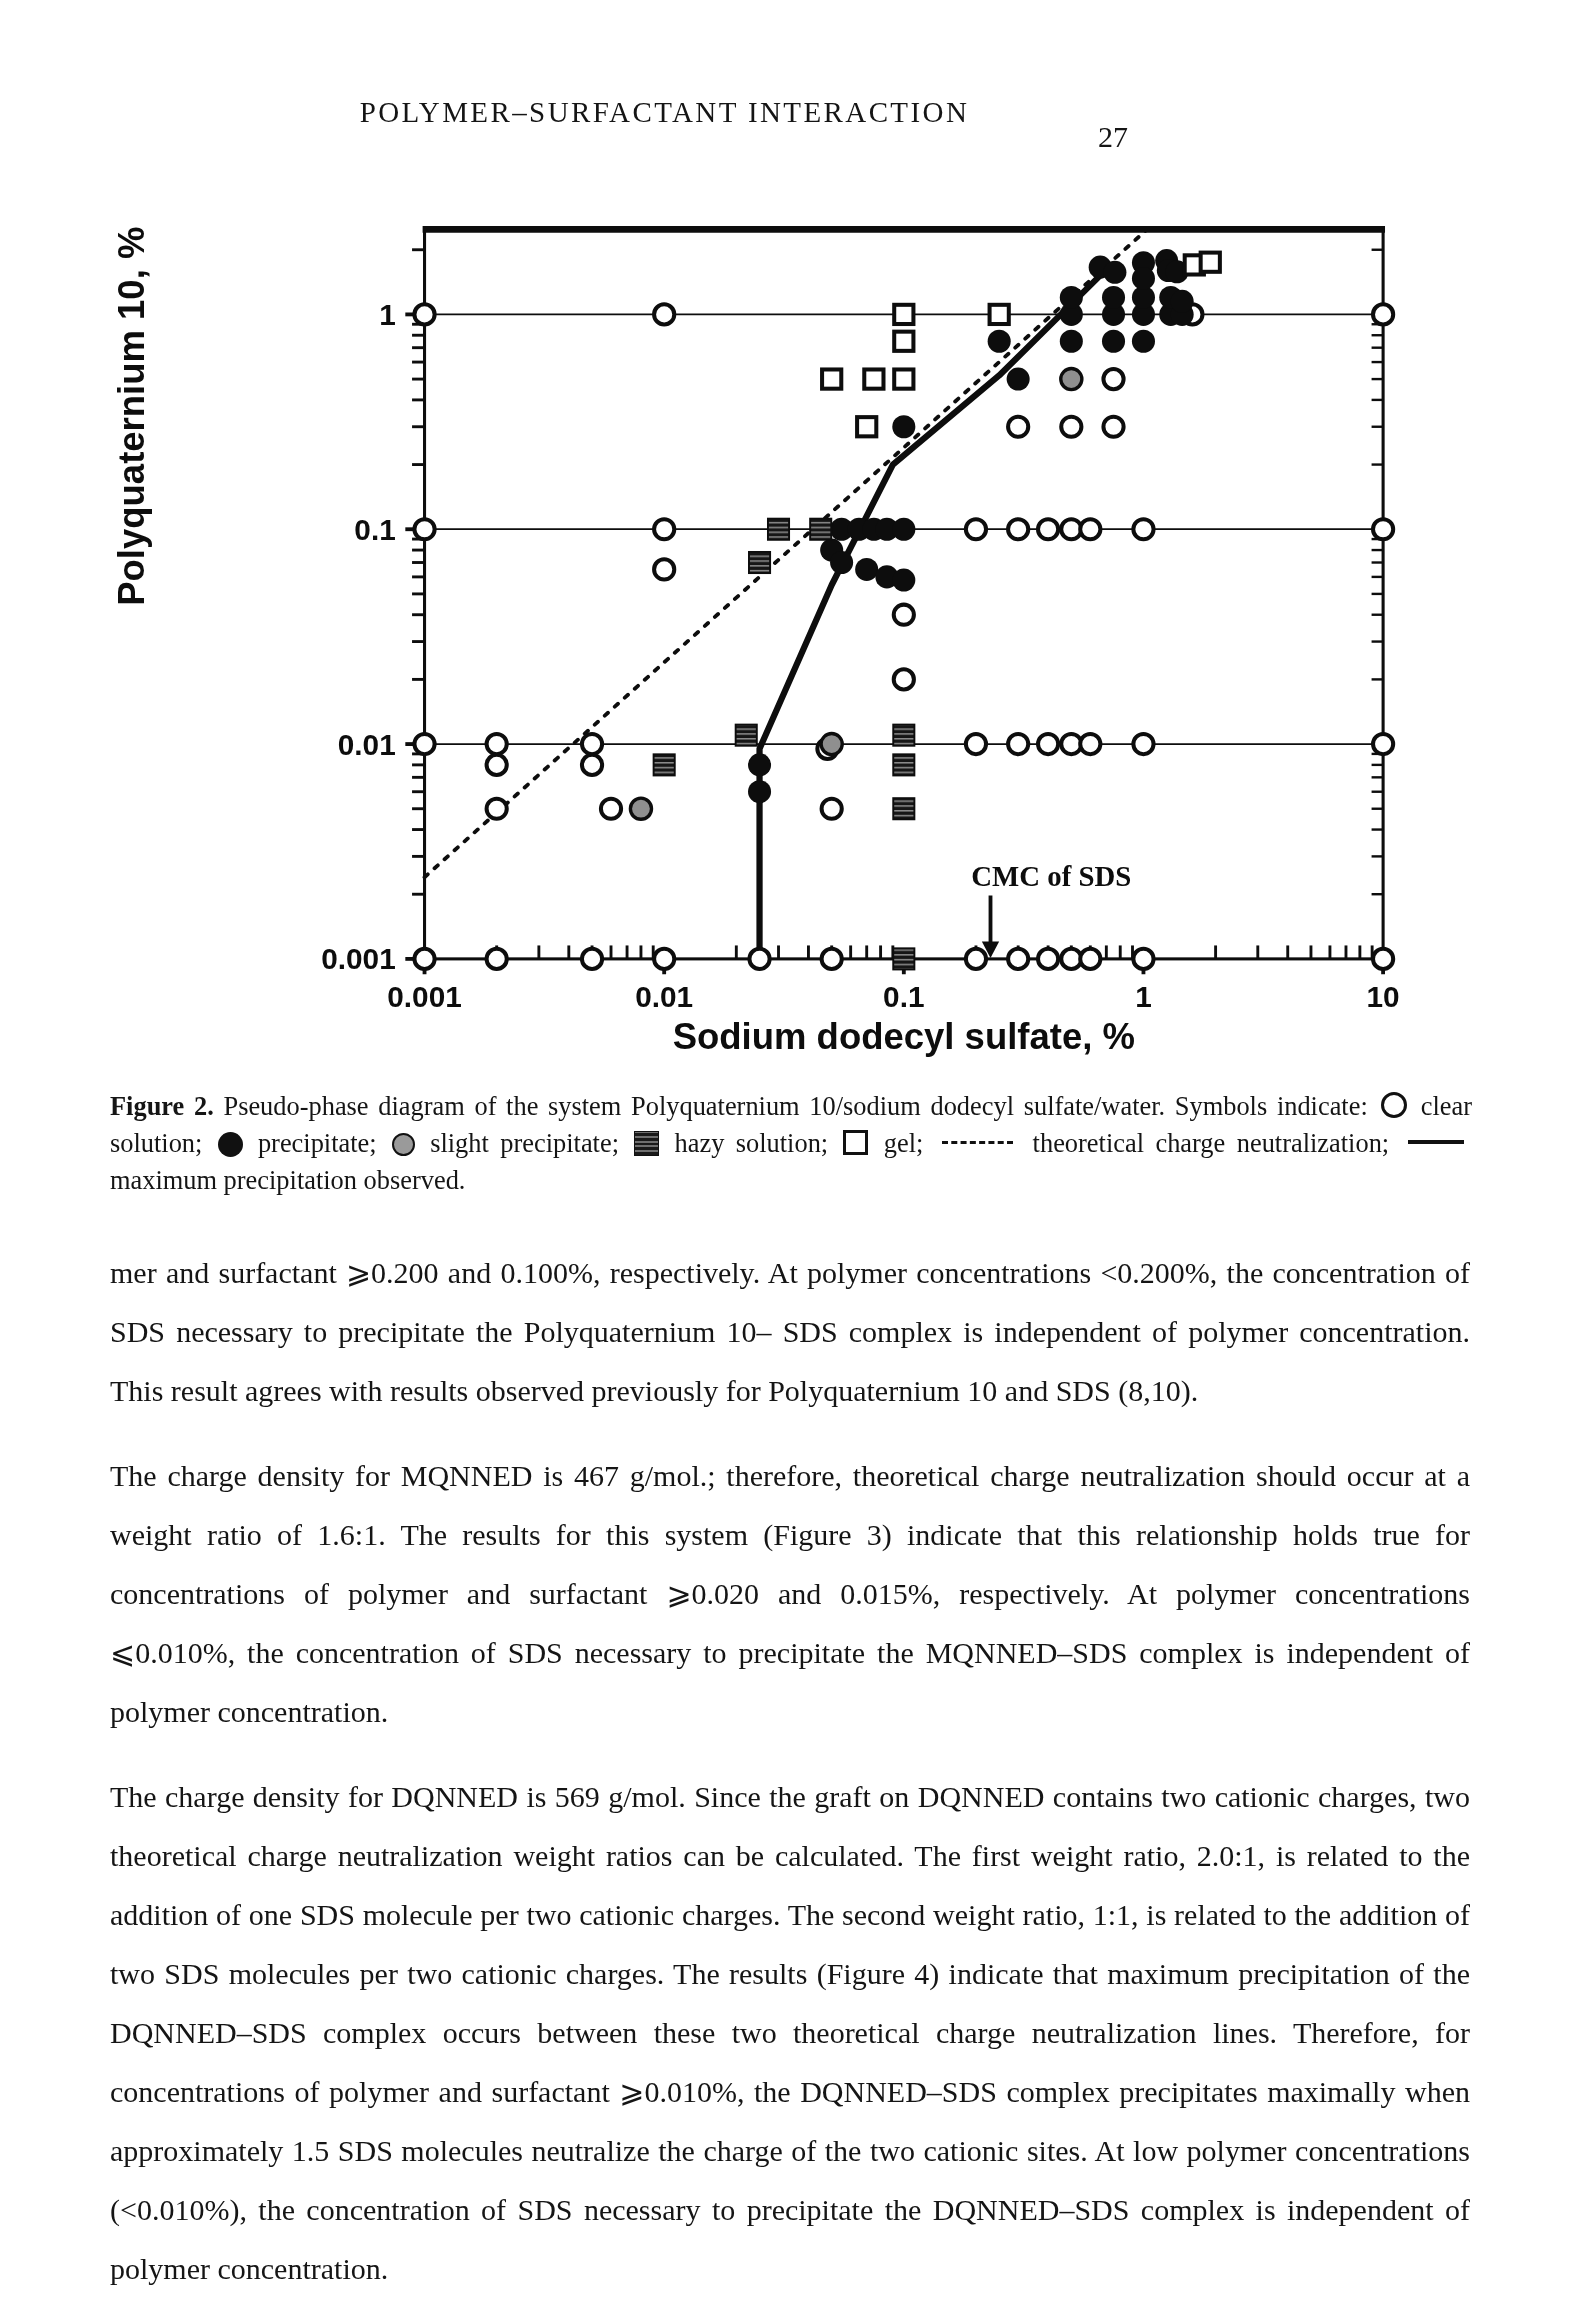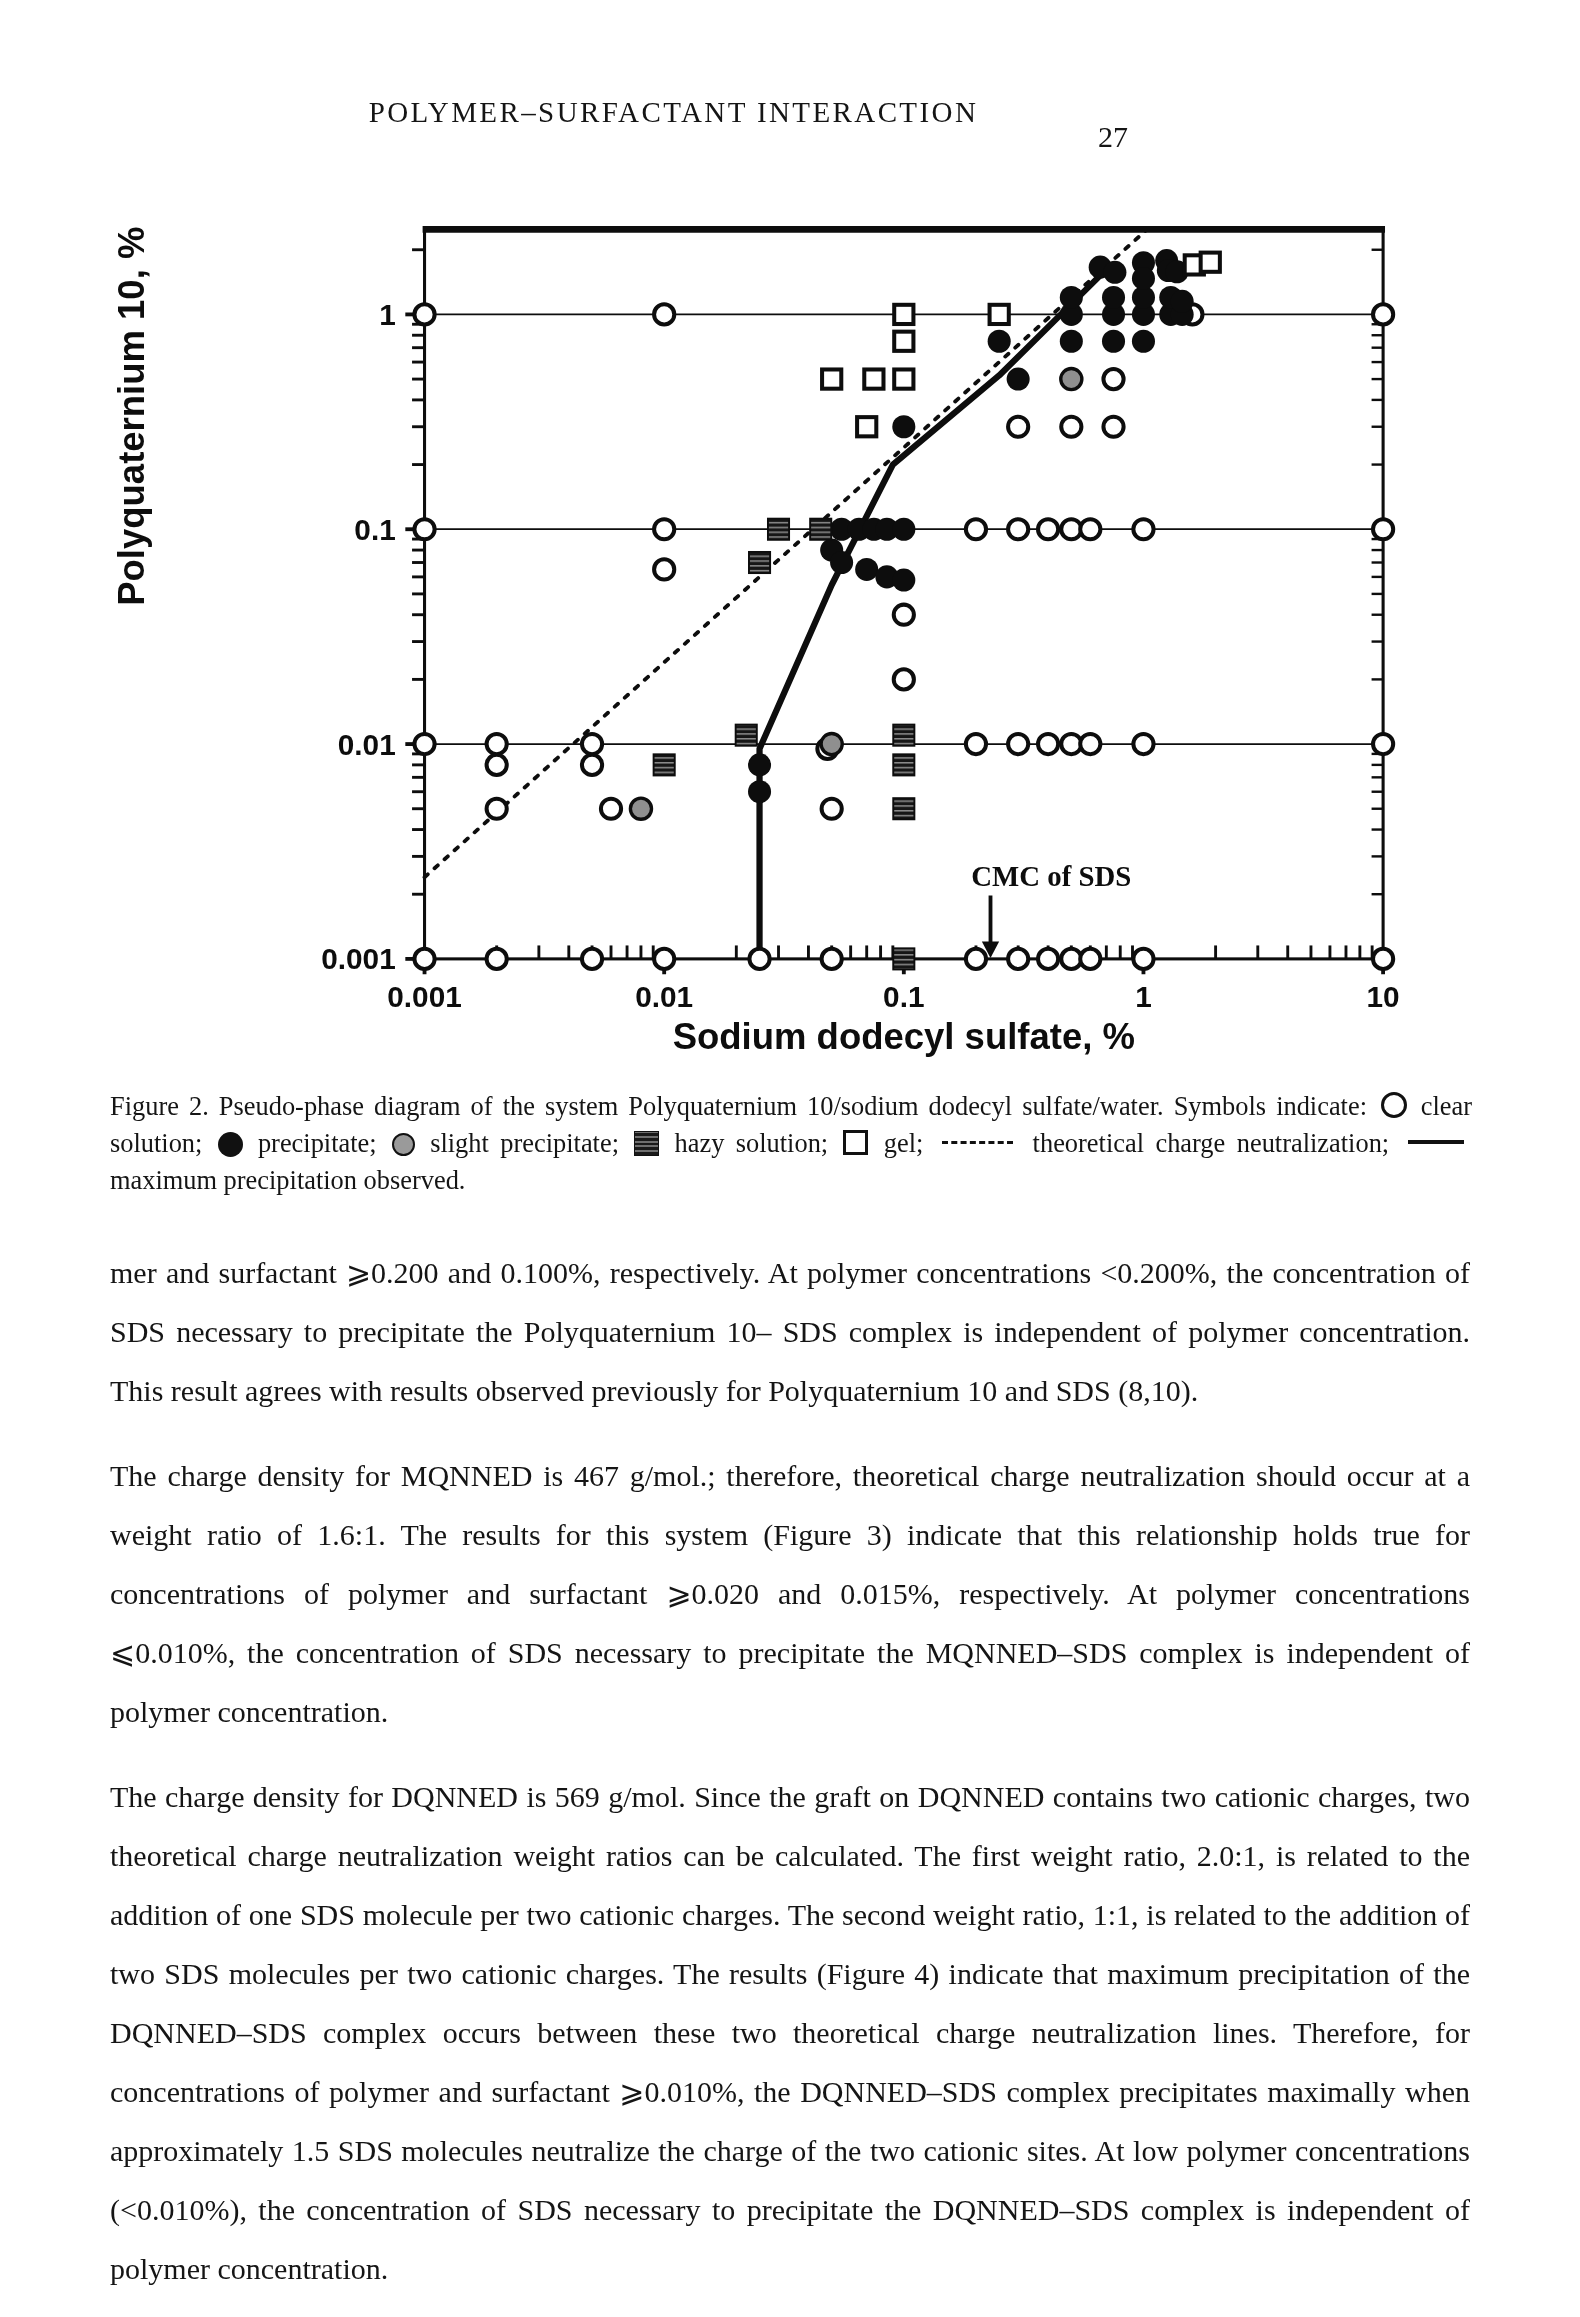--- a/index.html
+++ b/index.html
@@ -1,24 +1,24 @@
 <!DOCTYPE html>
 <html><head>
 <meta charset="utf-8">
 <style>
   html,body{margin:0;padding:0;background:#ffffff;}
   #page{position:relative;width:1580px;height:2317px;background:#fff;color:#111;
         font-family:"Liberation Serif",serif;overflow:hidden;}
-  .hdr{position:absolute;top:96px;left:229px;width:889px;text-align:center;
+  .hdr{position:absolute;top:96px;left:220px;width:889px;text-align:center;
        font-size:29px;letter-spacing:2.4px;color:#151515;}
   .pageno{position:absolute;top:96px;left:1098px;font-size:30px;color:#151515;margin-top:24px;}
   #chart{position:absolute;top:0;left:0;}
   .caption{position:absolute;top:1088px;left:110px;width:1362px;
            font-size:26.4px;line-height:37px;text-align:justify;color:#151515;}
-  .caption b{font-weight:normal;}
+  .caption b{font-weight:bold;}
   .sym{display:inline-block;vertical-align:-2.9px;margin:0 3.8px;}
   .sym-clear{width:20px;height:20px;border:3.4px solid #111;border-radius:50%;background:#fff;}
   .sym-precip{width:25px;height:25px;border-radius:50%;background:#111;vertical-align:-4.8px;}
   .sym-slight{width:19px;height:19px;border:2.9px solid #111;border-radius:50%;background:#9a9a9a;vertical-align:-3.8px;}
   .sym-hazy{width:23px;height:23px;border:1.9px solid #111;vertical-align:-3.8px;
             background:repeating-linear-gradient(0deg,#1a1a1a 0 2.9px,#6f6f6f 2.9px 4.8px);}
   .sym-gel{width:19px;height:19px;border:3.4px solid #111;background:#fff;vertical-align:-2.9px;}
   .sym-dashed{width:71px;height:0;border-top:3.8px dashed #111;vertical-align:7.7px;margin:0 7.7px;}
   .sym-solid{width:56px;height:0;border-top:4.3px solid #111;vertical-align:7.7px;margin:0 7.7px;}
   .bodytext{position:absolute;top:1243px;left:110px;width:1360px;

